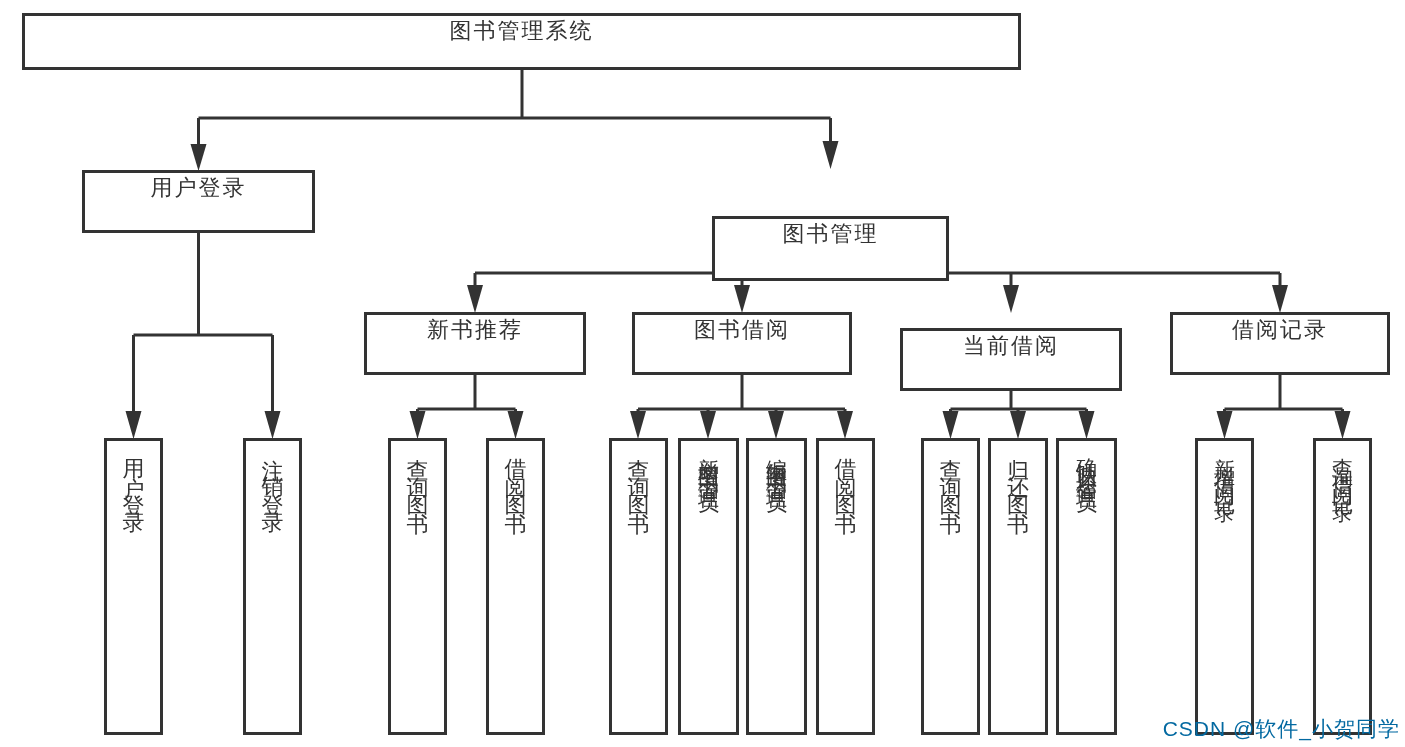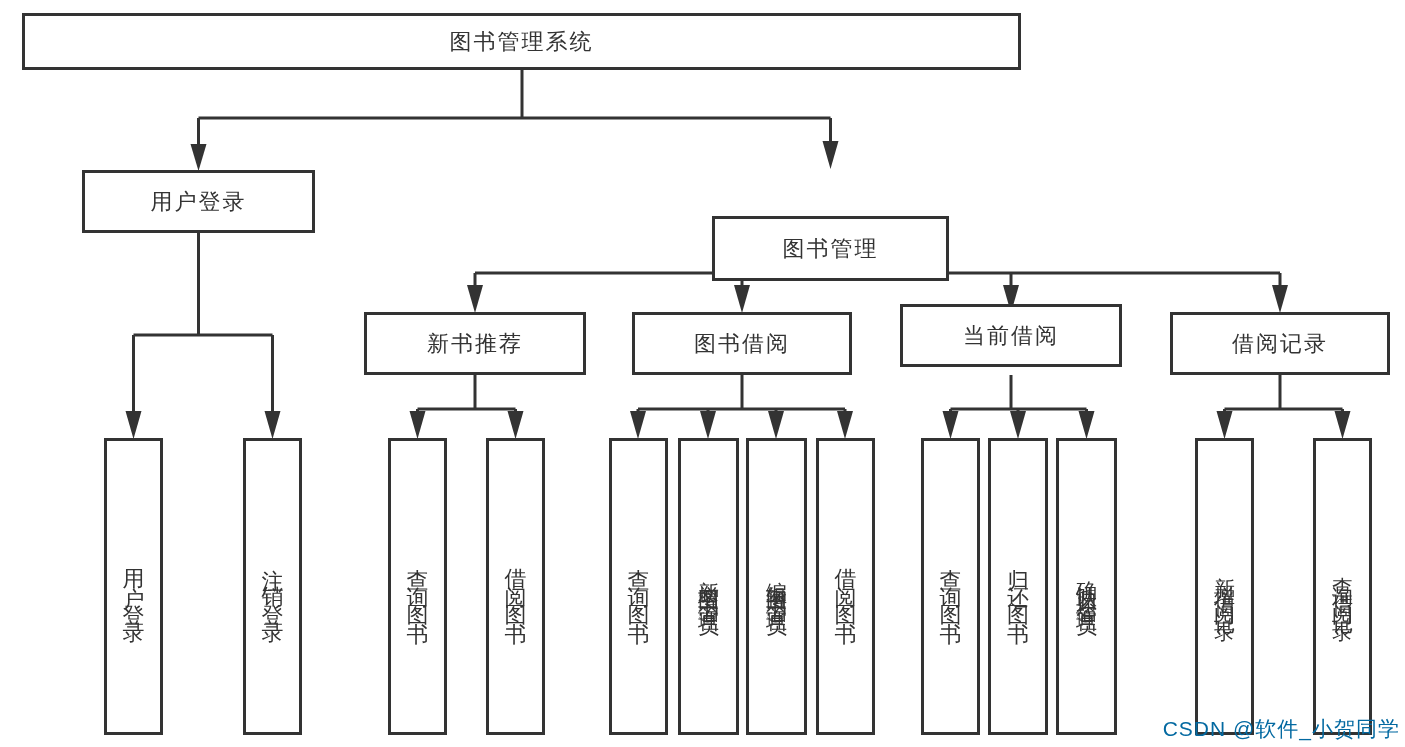--- a/index.html
+++ b/index.html
@@ -20,21 +20,21 @@
     left: 0;
     top: 0;
     z-index: 1;
   }
   .node {
     position: absolute;
     box-sizing: border-box;
     background: #ffffff;
     border: 3px solid #333333;
     display: flex;
-    align-items: center;
+    align-items: flex-start;
     justify-content: center;
     z-index: 2;
     color: #333333;
   }
   .node .lbl {
     font-size: 22px;
     letter-spacing: 2px;
     white-space: nowrap;
     color: #333333;
   }
@@ -157,21 +157,21 @@
   <div class="node h" style="left:712px; top:168px; width:237px; height:65px;margin-top:48px;">
     <span class="lbl">图书管理</span>
   </div>
 
   <div class="node h" style="left:364px; top:312px; width:222px; height:63px;">
     <span class="lbl">新书推荐</span>
   </div>
   <div class="node h" style="left:632px; top:312px; width:220px; height:63px;">
     <span class="lbl">图书借阅</span>
   </div>
-  <div class="node h" style="left:900px; top:304px; width:222px; height:63px;">
+  <div class="node h" style="left:900px; top:328px; width:222px; height:63px;">
     <span class="lbl">当前借阅</span>
   </div>
   <div class="node h" style="left:1170px; top:312px; width:220px; height:63px;">
     <span class="lbl">借阅记录</span>
   </div>
 
   <div class="node v" style="left:104px; top:438px; width:59px; height:297px;">
     <span class="lbl">用户登录</span>
   </div>
   <div class="node v" style="left:243px; top:438px; width:59px; height:297px;">

